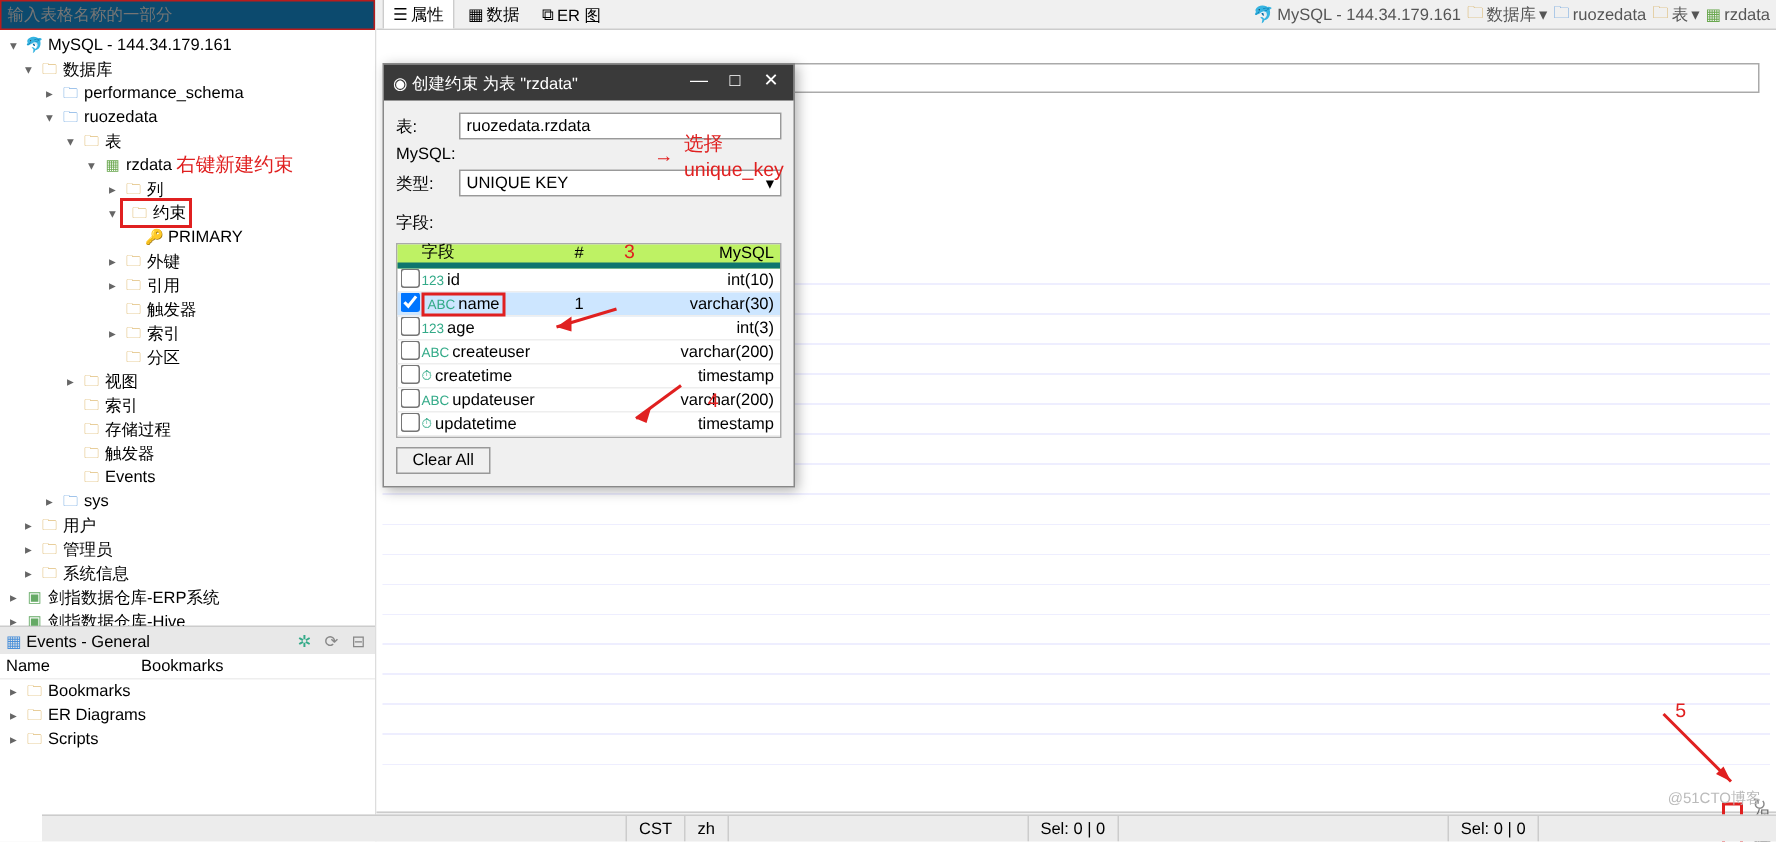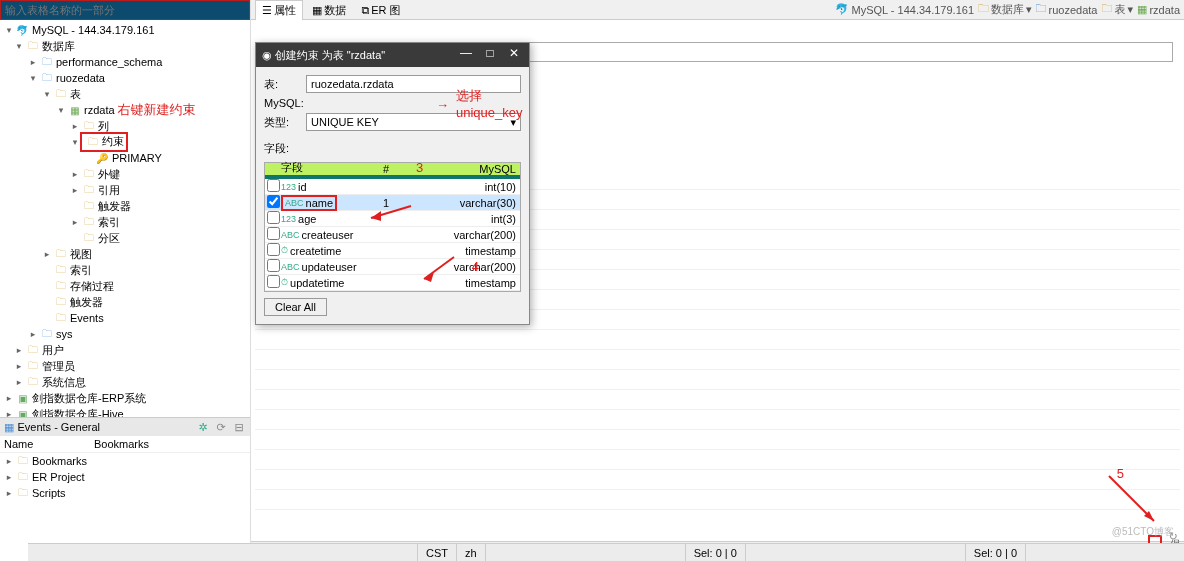--- a/index.html
+++ b/index.html
@@ -211,21 +211,21 @@
           <span>Bookmarks</span>
         </div>
       <div class="tree-item">
           <span class="toggle">▸</span>
           <span class="icon folder">🗀</span>
           <span>Bookmarks</span>
         </div>
       <div class="tree-item">
           <span class="toggle">▸</span>
           <span class="icon folder">🗀</span>
-          <span>ER Project</span>
+          <span>ER Diagrams</span>
         </div>
       <div class="tree-item">
           <span class="toggle">▸</span>
           <span class="icon folder">🗀</span>
           <span>Scripts</span>
         </div>
       <div style="height:60px"></div>
     </div>
   </div>
 

